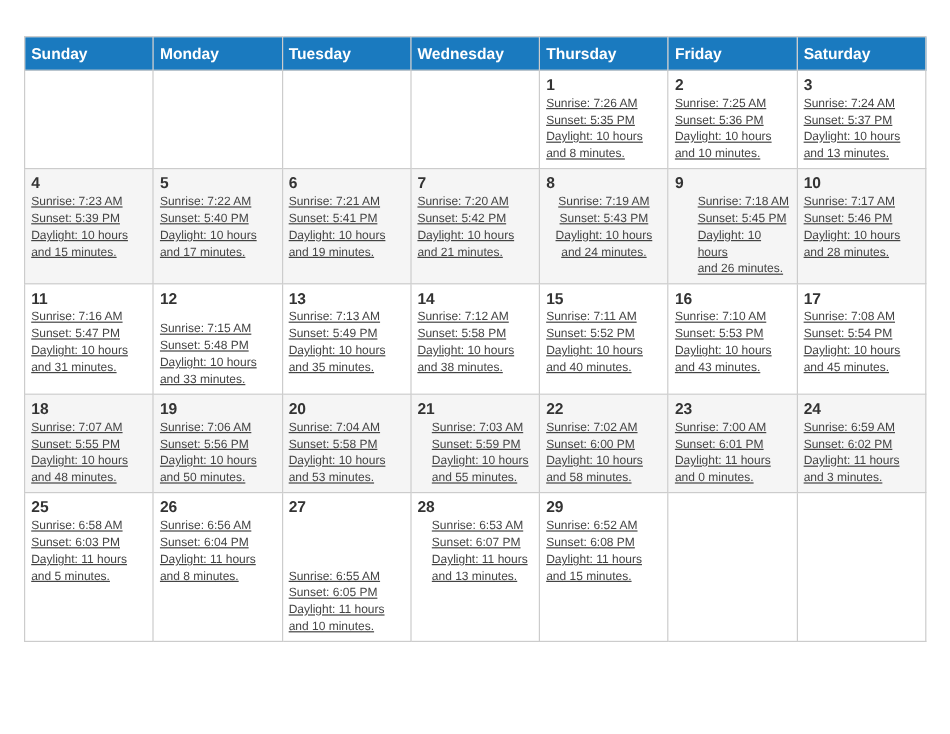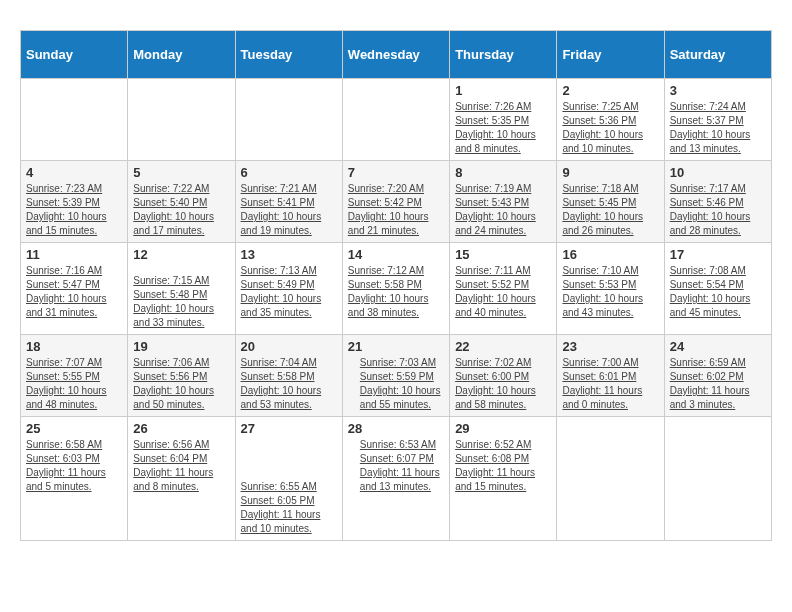--- a/index.html
+++ b/index.html
@@ -49,21 +49,21 @@
     }
     table {
       width: 100%;
       border-collapse: collapse;
       font-size: 11px;
     }
     thead tr th {
       background-color: #1a7abf;
       color: #fff;
       text-align: left;
-      padding: 16px 5px;
+      padding: 6px 5px;
       font-size: 13px;
       font-weight: bold;
       border: 1px solid #ccc;
     }
     tbody tr td {
       border: 1px solid #ccc;
       vertical-align: top;
       padding: 4px 5px;
       width: 107px;
       height: 80px;
@@ -163,28 +163,28 @@
         </td>
         <td>
           <span class="day-number">7</span>
           <div class="day-info" style="white-space: pre-line;">Sunrise: 7:20 AM
 Sunset: 5:42 PM
 Daylight: 10 hours
 and 21 minutes.</div>
         </td>
         <td>
           <span class="day-number">8</span>
-          <div class="day-info" style="white-space: pre-line;">Sunrise: 7:19 AM
+          <div class="day-info" style="white-space: pre-line; text-align: center;">Sunrise: 7:19 AM
 Sunset: 5:43 PM
 Daylight: 10 hours
 and 24 minutes.</div>
         </td>
         <td>
           <span class="day-number">9</span>
-          <div class="day-info" style="white-space: pre-line;">Sunrise: 7:18 AM
+          <div class="day-info" style="white-space: pre-line; margin-left: 19px;">Sunrise: 7:18 AM
 Sunset: 5:45 PM
 Daylight: 10 hours
 and 26 minutes.</div>
         </td>
         <td>
           <span class="day-number">10</span>
           <div class="day-info" style="white-space: pre-line;">Sunrise: 7:17 AM
 Sunset: 5:46 PM
 Daylight: 10 hours
 and 28 minutes.</div>

